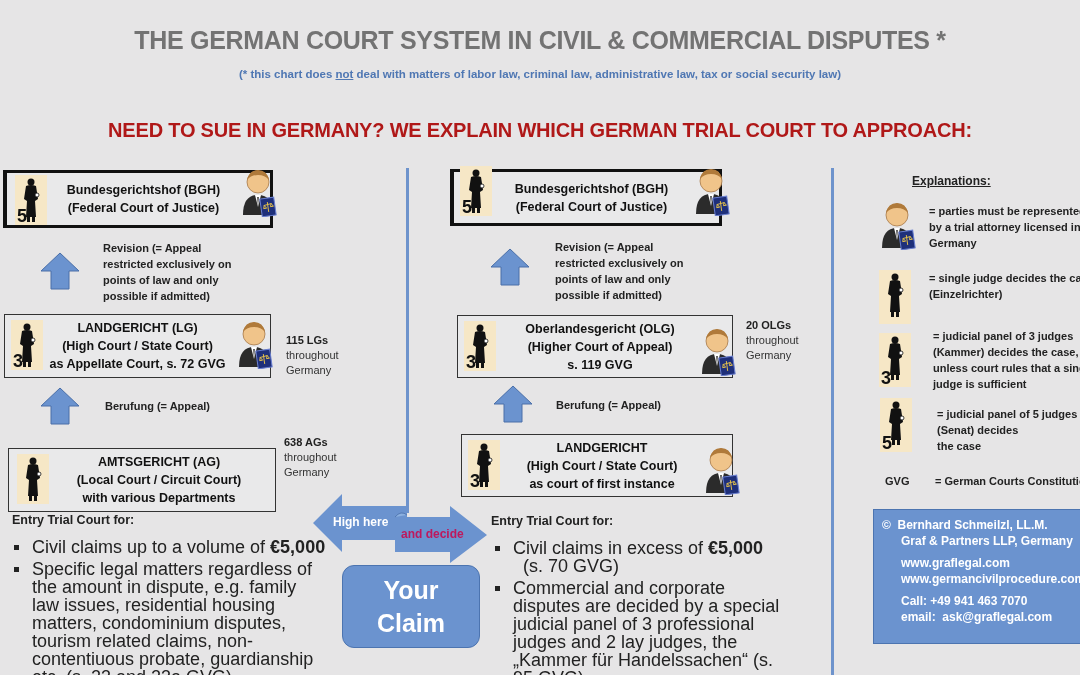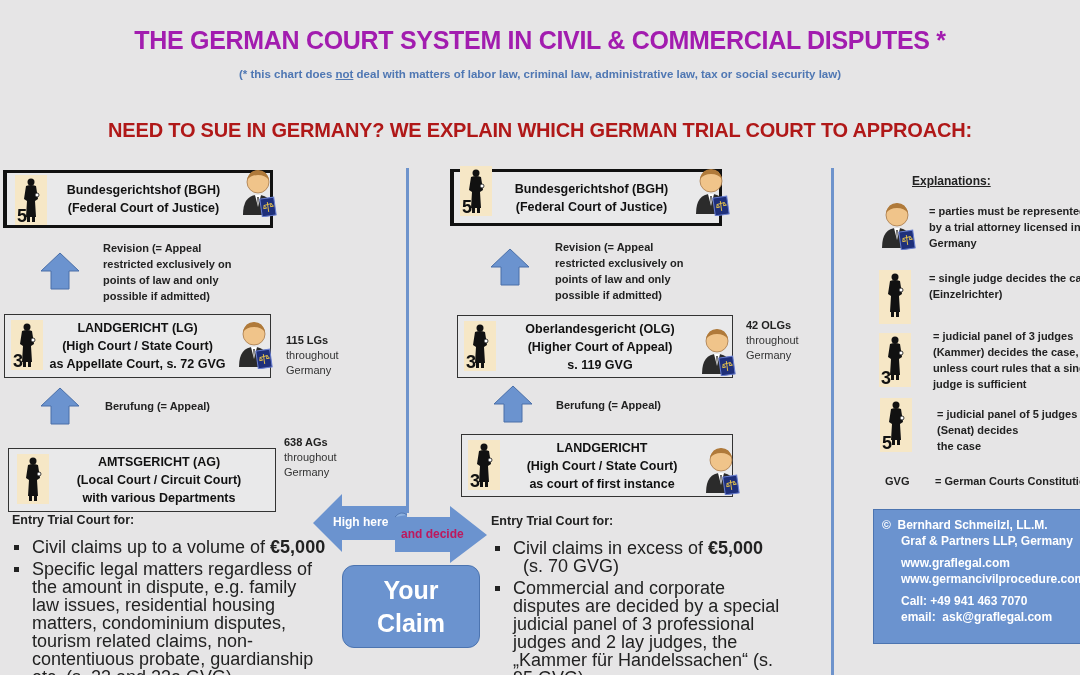--- a/index.html
+++ b/index.html
@@ -1,18 +1,18 @@
 <!DOCTYPE html>
 <html><head>
 <meta charset="utf-8">
 <style>
   html,body{margin:0;padding:0;}
   body{width:1080px;height:675px;background:#e6e5e6;position:relative;overflow:hidden;font-family:"Liberation Sans","DejaVu Sans",sans-serif;color:#222;}
   .abs{position:absolute;}
-  .title{left:0;width:1080px;top:26px;text-align:center;color:#a21caf;font-size:25px;font-weight:bold;letter-spacing:-0.3px;}
+  .title{left:0;width:1080px;top:26px;text-align:center;color:#737373;font-size:25px;font-weight:bold;letter-spacing:-0.3px;}
   .subtitle{left:0;width:1080px;top:68px;text-align:center;color:#4f77b3;font-size:11.5px;font-weight:bold;}
   .subtitle u{text-decoration:underline;text-align:center;}
   .headline{left:0;width:1080px;top:119px;text-align:center;color:#b01818;font-size:20px;font-weight:bold;letter-spacing:-0.2px;}
   .court{border:1.5px solid #333;background:#e9e9ea;box-sizing:border-box;}
   .court.bgh{border:3px solid #111;border-left-width:4px;}
   .court-text{position:absolute;left:50px;right:40px;top:0;bottom:0;display:flex;flex-direction:column;justify-content:center;align-items:center;text-align:center;font-weight:bold;font-size:12.5px;line-height:18px;color:#111;}
   .judge{position:absolute;width:32px;height:50px;background:#f6e7c6;}
   .judge svg{position:absolute;left:5px;top:2px;}
   .judge .num{position:absolute;left:2px;bottom:-2px;font-size:18px;font-weight:bold;color:#111;}
   .lawyer{position:absolute;width:38px;height:50px;}
@@ -190,21 +190,21 @@
   <div class="court-text">
     <div>Oberlandesgericht (OLG)</div>
     <div>(Higher Court of Appeal)</div>
     <div>s. 119 GVG</div>
   </div>
   <div class="lawyer" style="left:240px;top:10px;"><svg width="38" height="50">
         <use href="#lawyer-sym"></use>
       </svg></div>
 </div>
 <div class="abs count" style="left:746px;top:318px;">
-  <b>42 OLGs</b><br>
+  <b>20 OLGs</b><br>
   <span>throughout</span><br>
   <span>Germany</span>
 </div>
 
 <svg class="uparrow" style="left:493px;top:385px;" viewBox="0 0 40 38">
     <path d="M20 1 L39 19 L29 19 L29 37 L11 37 L11 19 L1 19 Z" fill="#6b93cf" stroke="#4a6fa8" stroke-width="1"></path>
   </svg>
 <div class="abs label" style="left:556px;top:397px;">Berufung (= Appeal)</div>
 
 <div class="abs court" style="left:461px;top:434px;width:272px;height:63px;">

